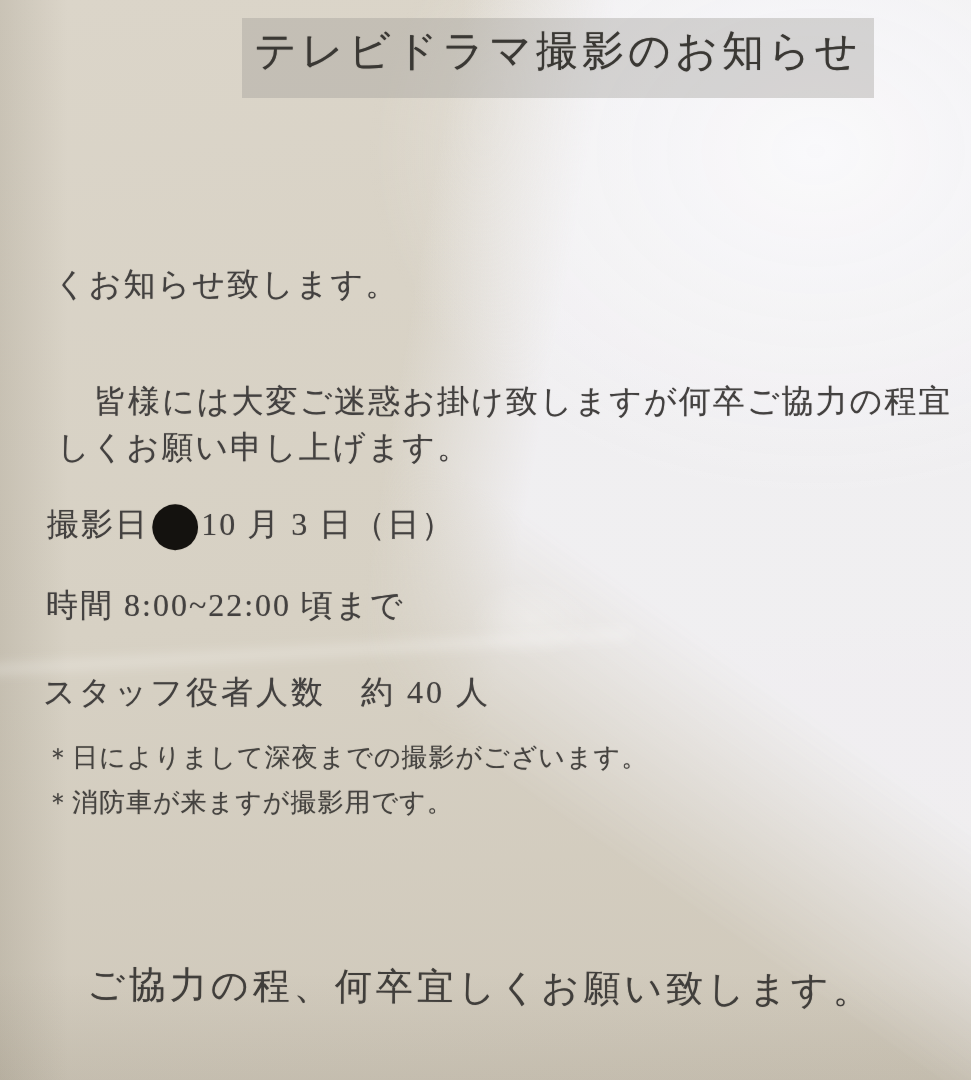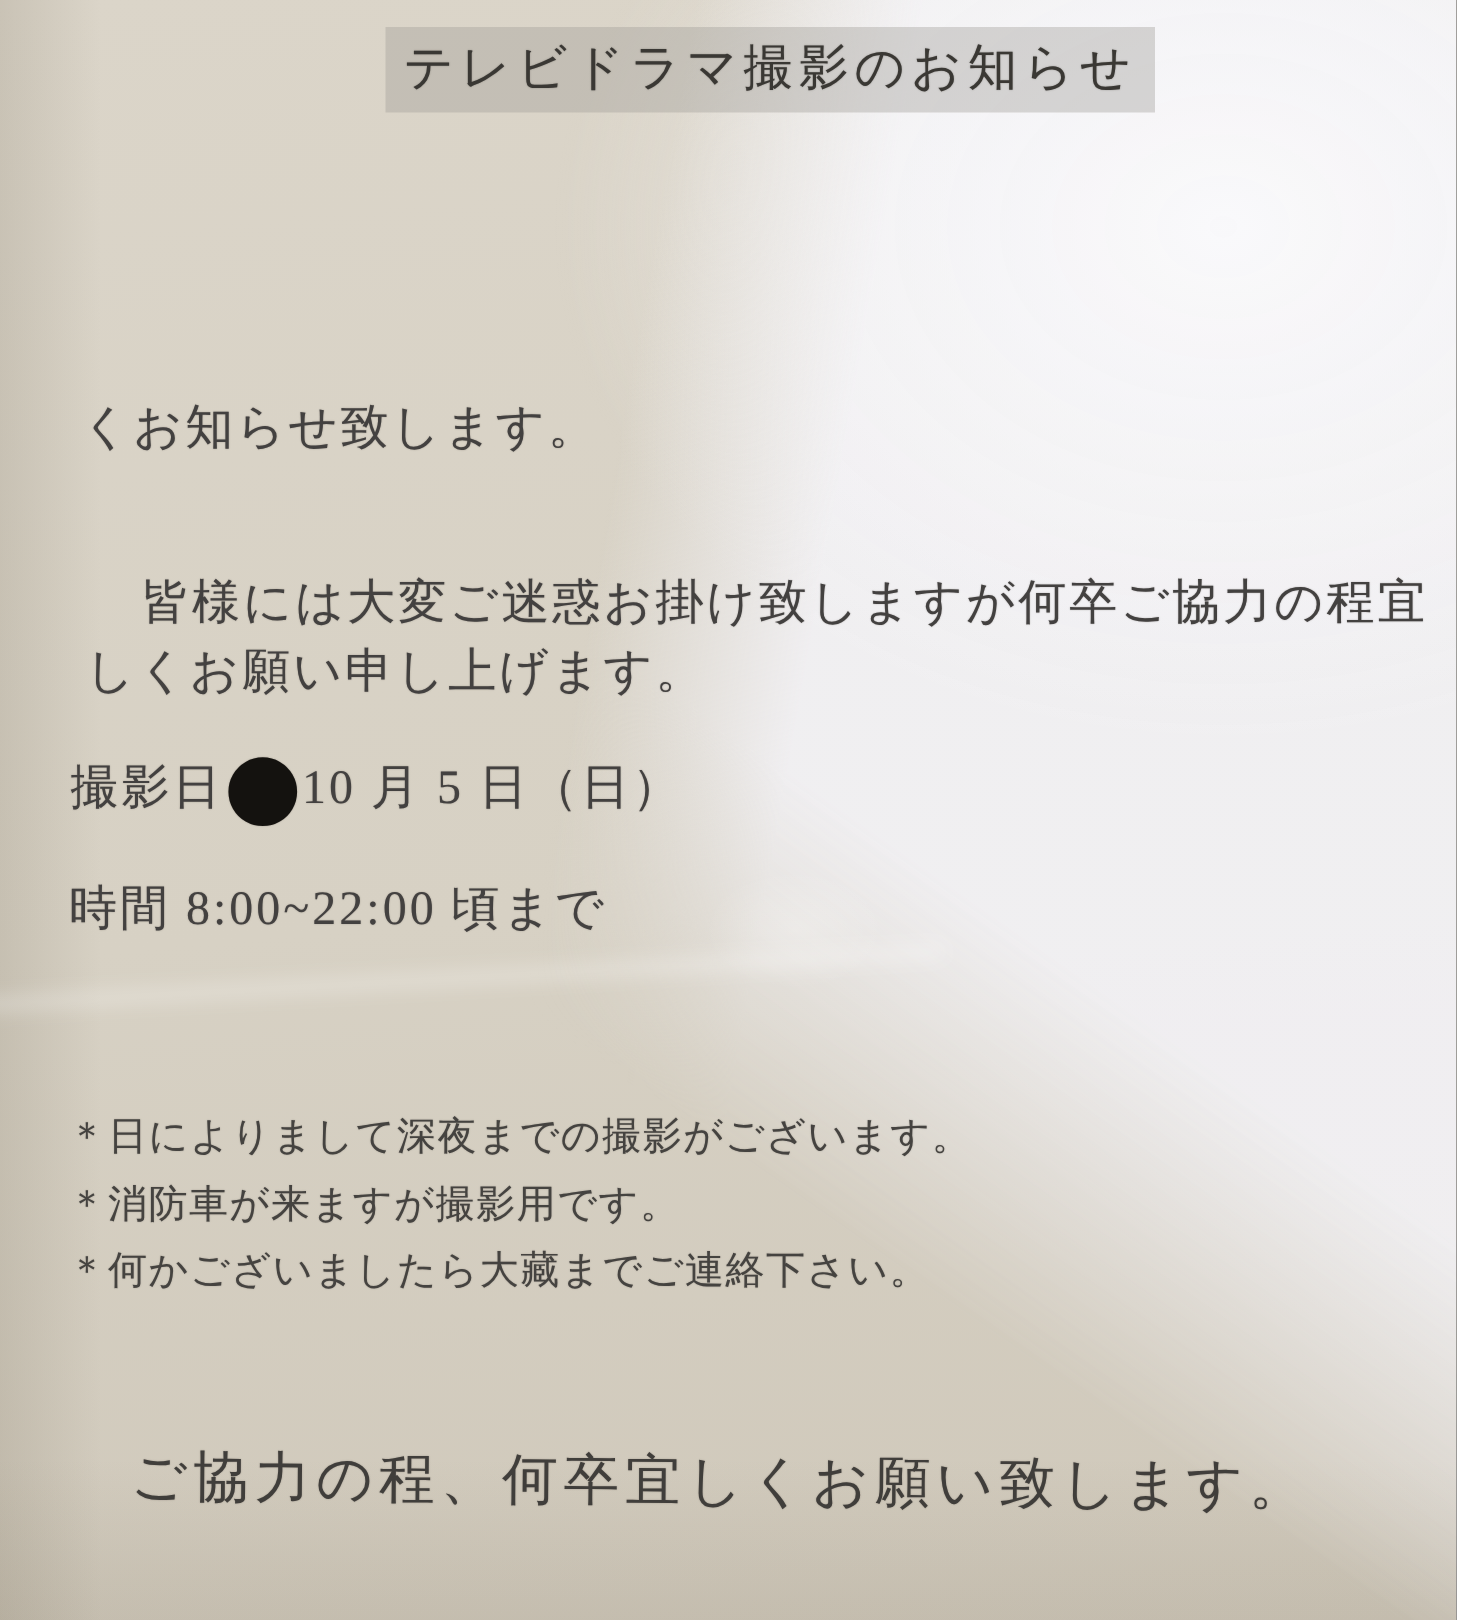--- a/index.html
+++ b/index.html
@@ -38,24 +38,24 @@
     position:absolute;left:470px;top:580px;width:120px;height:80px;
     background:radial-gradient(closest-side,rgba(255,255,255,0.25),rgba(255,255,255,0));
     pointer-events:none;
   }
   .line{
     position:absolute;white-space:nowrap;
     font-size:32px;letter-spacing:2px;color:#434140;
     text-shadow:0 0 1px rgba(70,65,58,0.45);
   }
   .title{
-    position:absolute;left:257px;top:18px;white-space:nowrap;
-    font-size:33px;letter-spacing:4px;color:#3a3834;
+    position:absolute;left:242px;top:18px;white-space:nowrap;
+    font-size:42px;letter-spacing:4px;color:#3a3834;
     background:rgba(158,155,150,0.38);
-    padding:5px 12px 7px 12px;
+    padding:5px 12px 19px 12px;
     text-shadow:0 0 1px rgba(60,55,50,0.5);
   }
   .dot{
     font-family:"DejaVu Sans",sans-serif;
     font-size:60px;line-height:0;vertical-align:-8px;letter-spacing:0;
     color:#14120f;
   }
   .staff{letter-spacing:3px;}
   .notes{
     position:absolute;left:45px;top:736px;
@@ -76,26 +76,26 @@
   <div class="crease2"></div>
 
   <div class="title">テレビドラマ撮影のお知らせ</div>
 
   <div class="line" style="left:54px;top:263px;">くお知らせ致します。</div>
 
   <div class="line" style="left:94px;top:345px;margin-top:35px;">皆様には大変ご迷惑お掛け致しますが何卒ご協力の程宜</div>
   <div class="line" style="left:57px;top:426px;">しくお願い申し上げます。</div>
 
   <div class="line" style="left:47px;top:503px;">
-    <span>撮影日</span><span class="dot">●</span><span>10 月 5 日（日）</span>
+    <span>撮影日</span><span class="dot">●</span><span>10 月 3 日（日）</span>
   </div>
 
   <div class="line" style="left:46px;top:584px;">時間 8:00~22:00 頃まで</div>
 
+  <div class="line staff" style="left:43px;top:671px;">スタッフ役者人数　約 40 人</div>
 
   <div class="notes">
     <div>＊日によりまして深夜までの撮影がございます。</div>
     <div>＊消防車が来ますが撮影用です。</div>
-    <div>＊何かございましたら大藏までご連絡下さい。</div>
   </div>
 
   <div class="line closing" style="left:87px;top:960px;">ご協力の程、何卒宜しくお願い致します。</div>
 </div>
 
 </body></html>

